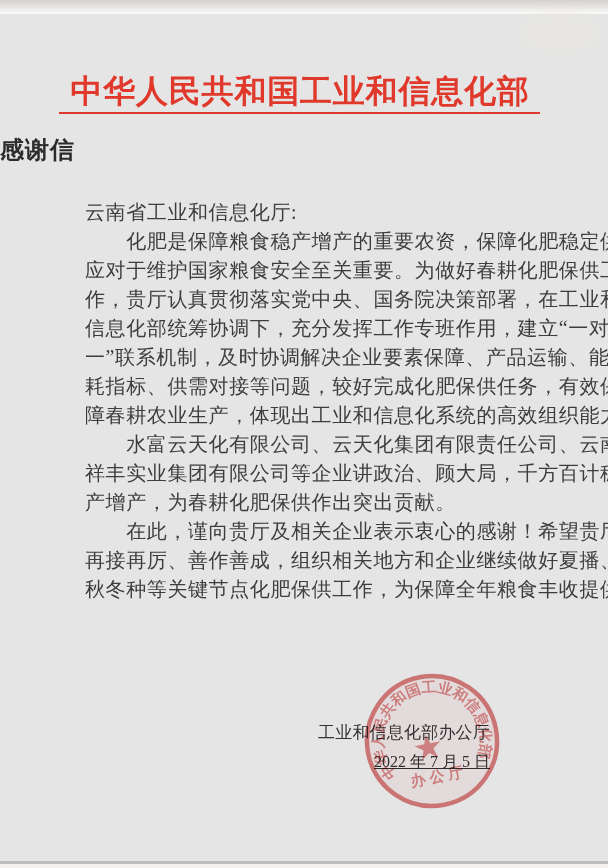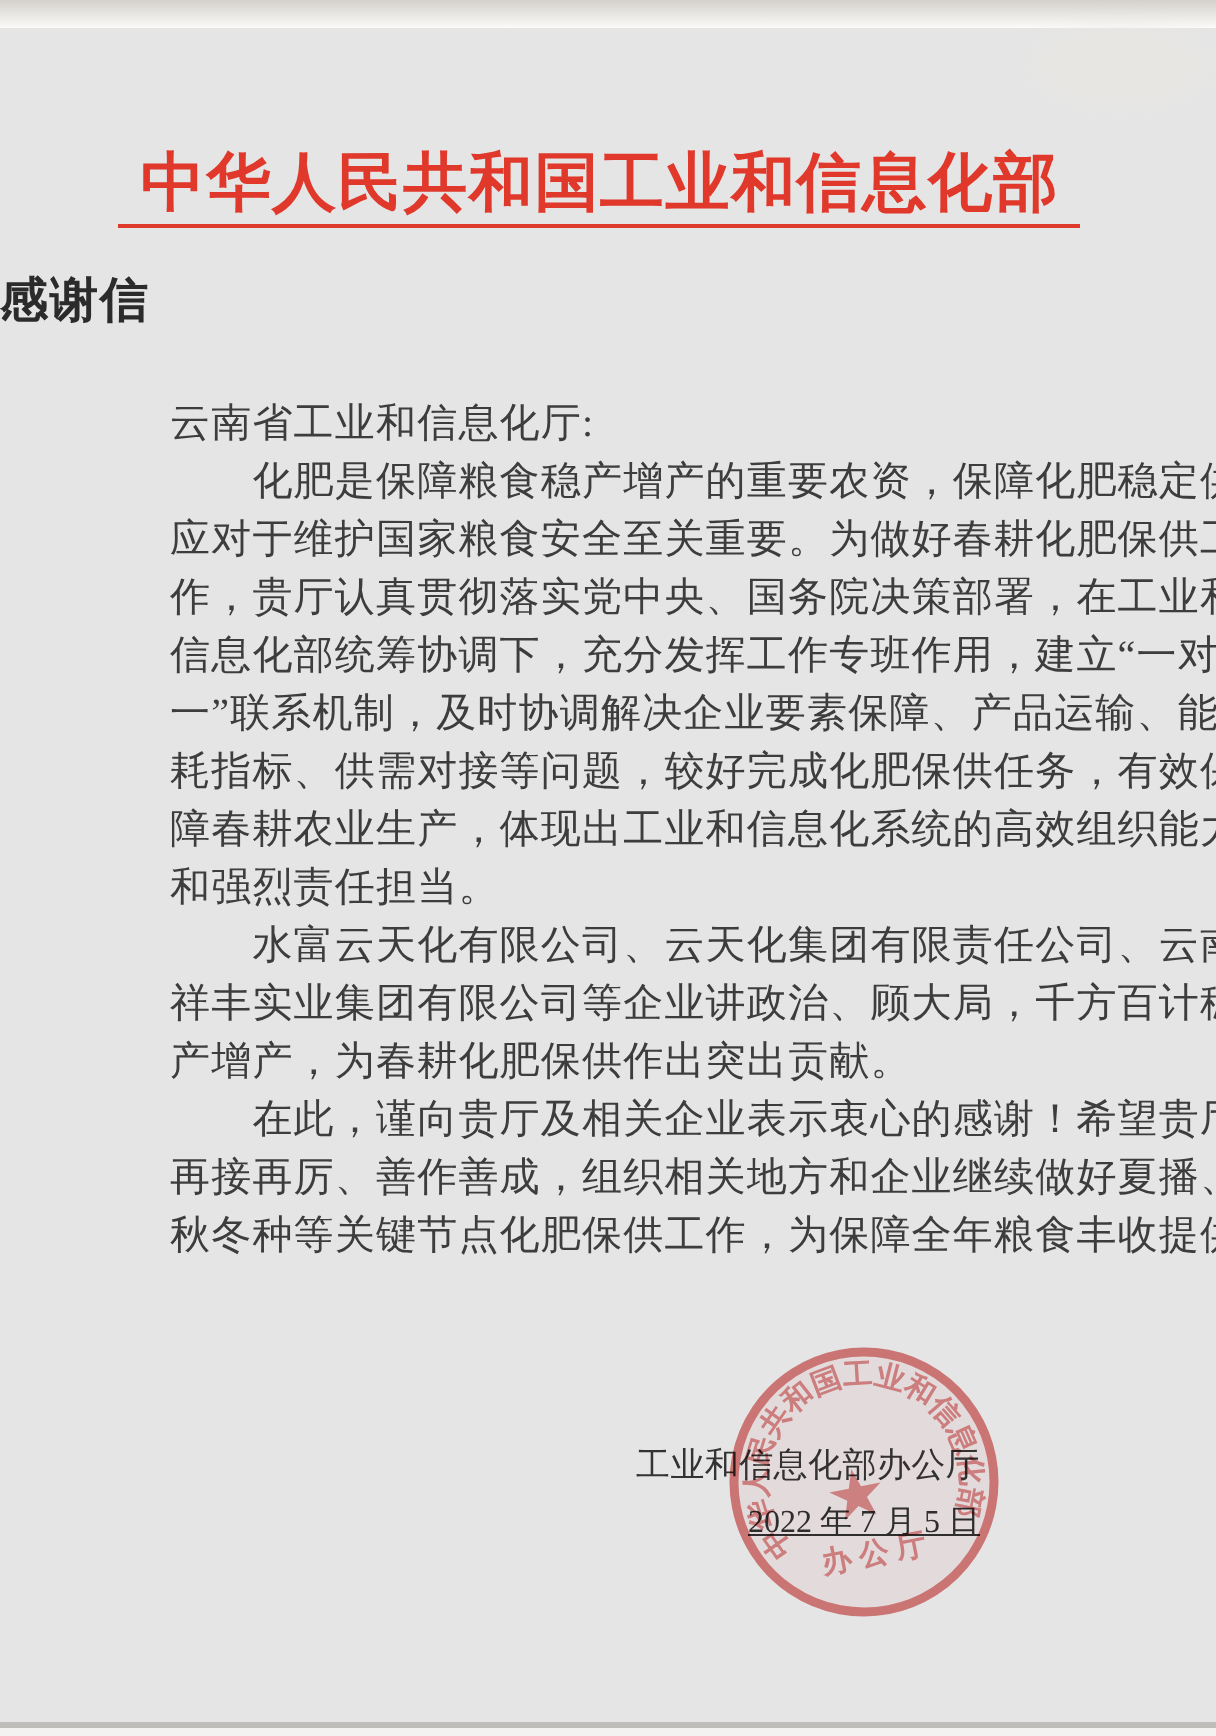--- a/index.html
+++ b/index.html
@@ -71,21 +71,20 @@
 
   <div class="letter-body">
       <div>云南省工业和信息化厅:</div>
       <div>　　化肥是保障粮食稳产增产的重要农资，保障化肥稳定供</div>
       <div>应对于维护国家粮食安全至关重要。为做好春耕化肥保供工</div>
       <div>作，贵厅认真贯彻落实党中央、国务院决策部署，在工业和</div>
       <div>信息化部统筹协调下，充分发挥工作专班作用，建立“一对</div>
       <div>一”联系机制，及时协调解决企业要素保障、产品运输、能</div>
       <div>耗指标、供需对接等问题，较好完成化肥保供任务，有效保</div>
       <div>障春耕农业生产，体现出工业和信息化系统的高效组织能力</div>
-      <div>和强烈责任担当。</div>
       <div>　　水富云天化有限公司、云天化集团有限责任公司、云南</div>
       <div>祥丰实业集团有限公司等企业讲政治、顾大局，千方百计稳</div>
       <div>产增产，为春耕化肥保供作出突出贡献。</div>
       <div>　　在此，谨向贵厅及相关企业表示衷心的感谢！希望贵厅</div>
       <div>再接再厉、善作善成，组织相关地方和企业继续做好夏播、</div>
       <div>秋冬种等关键节点化肥保供工作，为保障全年粮食丰收提供</div>
     </div>
 
   <div class="signature-block">
     <div class="signature-line">工业和信息化部办公厅</div>

